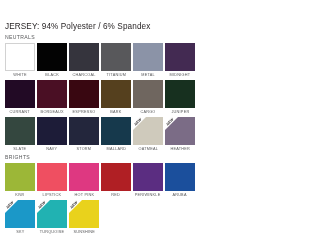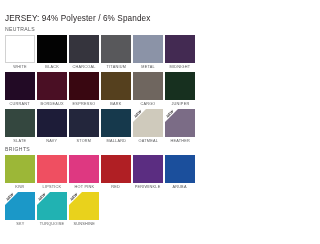--- a/index.html
+++ b/index.html
@@ -11,21 +11,21 @@
     height: 244px;
     background: #ffffff;
     font-family: "Liberation Sans", sans-serif;
     overflow: hidden;
   }
   .sheet {
     position: relative;
     width: 200px;
     height: 244px;
     box-sizing: border-box;
-    padding: 8px 5px;
+    padding: 16px 5px;
   }
   .title {
     font-size: 8.2px;
     color: #231f20;
     letter-spacing: 0.1px;
     padding-top: 6px;
     line-height: 10px;
     white-space: nowrap;
   }
   .section-header {

